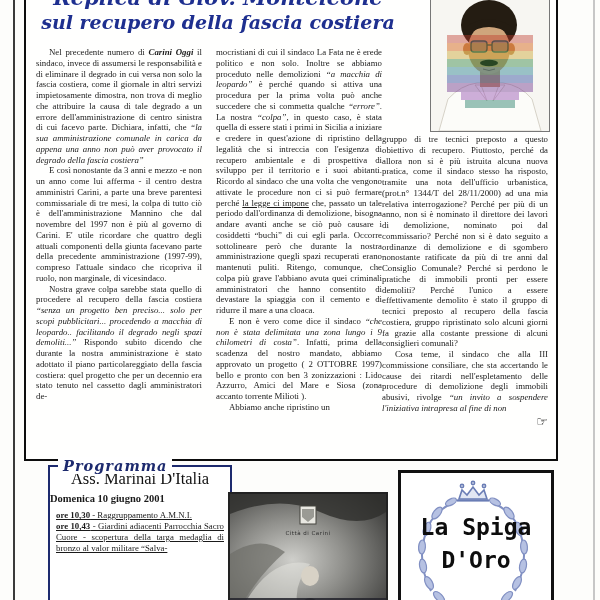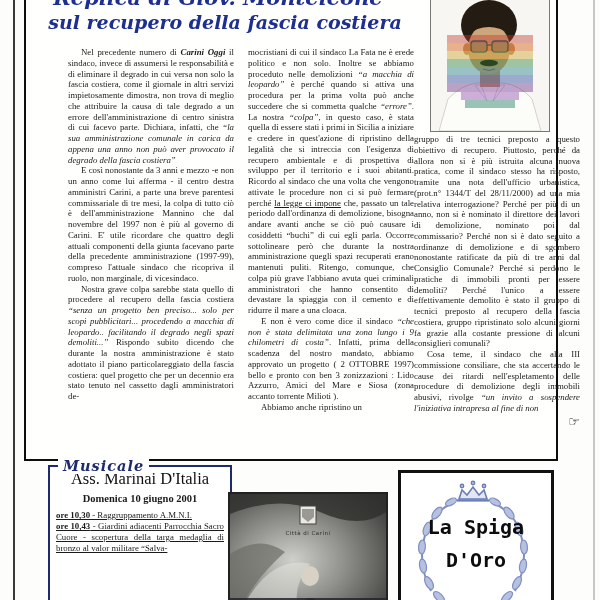--- a/index.html
+++ b/index.html
@@ -14,30 +14,30 @@
   .rule-right{left:593px;background:#c7c7c7;}
 
   
   .article-box{
     position:absolute;left:24px;top:-14px;width:530px;height:471px;
     border:2px solid #0d0d0d;background:#fffffe;
   }
   .article-title{position:absolute;left:6px;top:0;width:372px;text-align:center;
     color:#1e2f8f;font-style:italic;font-weight:bold;font-family:"DejaVu Serif",serif;}
   .title-l1{position:absolute;left:0;top:-1px;width:100%;font-size:21px;line-height:22px;white-space:nowrap;}
-  .title-l2{position:absolute;left:7px;top:23px;width:100%;font-size:19px;line-height:22px;white-space:nowrap;}
+  .title-l2{position:absolute;left:0;top:23px;width:100%;font-size:19px;line-height:22px;white-space:nowrap;}
 
   .portrait{
     position:absolute;left:404px;top:8px;width:118px;height:134px;
     border:1px solid #777;background:#f7f6f2;overflow:hidden;
   }
 
   .col{
     position:absolute;width:166px;overflow:hidden;
-    font-size:8.8px;line-height:10.75px;text-align:justify;margin-left:32px;
+    font-size:8.8px;line-height:10.75px;text-align:justify;
   }
   .col p{margin:0;}
   .col p.indent{text-indent:13px;}
   .col-1{left:10px;top:59px;height:404px;}
   .col-2{left:190px;top:59px;height:404px;}
   .col-3{left:356px;top:146px;height:317px;}
   .seg-i{font-style:italic;}
   .seg-bi{font-style:italic;font-weight:bold;}
   .seg-u{text-decoration:underline;}
   .pointer{display:block;text-align:right;font-size:13px;line-height:13px;margin-top:1px;color:#111;}
@@ -46,21 +46,21 @@
   .programma-box{
     position:absolute;left:48px;top:465px;width:180px;height:160px;
     border:2px solid #1d2a6e;background:#fff;
   }
   .programma-title{
     position:absolute;left:8px;top:-10px;background:#fff;padding:0 5px;
     color:#1d2a6e;font-family:"DejaVu Serif",serif;font-style:italic;font-weight:bold;
     font-size:14.5px;letter-spacing:1px;white-space:nowrap;
   }
   .programma-heading{margin-top:3px;text-align:center;font-size:16.5px;line-height:18px;color:#111;}
-  .programma-date{margin-top:5px;text-align:center;font-weight:bold;font-size:10.5px;}
+  .programma-date{margin-top:5px;font-weight:bold;font-size:10.5px;}
   .programma-items{margin:6px 6px 0 6px;font-size:8.8px;line-height:10.9px;text-align:justify;}
   .programma-items p{margin:0;text-decoration:underline;}
   .prog-time{font-weight:bold;}
 
   
   .poster{
     position:absolute;left:228px;top:492px;width:156px;height:120px;
     border:2px solid #222;overflow:hidden;background:#4d4d4d;
   }
   .poster-caption{
@@ -70,21 +70,21 @@
   }
 
   
   .spiga-box{
     position:absolute;left:398px;top:470px;width:150px;height:155px;
     border:3px solid #111;background:#fff;overflow:hidden;
   }
   .spiga-text{
     position:absolute;left:0;top:38px;width:100%;text-align:center;
     font-family:"DejaVu Sans Mono","Liberation Mono",monospace;
-    font-size:20px;line-height:33px;font-weight:bold;color:#0d0d0d;
+    font-size:23px;line-height:33px;font-weight:bold;color:#0d0d0d;
   }
   .spiga-text div{white-space:nowrap;}
 </style>
 </head>
 <body>
 
 <div class="page-rule rule-left"></div>
 <div class="page-rule rule-right"></div>
 
 <div class="article-box">
@@ -146,21 +146,21 @@
   <div class="col col-3">
     <div>
         <p><span class="seg-n">gruppo di tre tecnici preposto a questo obiettivo di recupero. Piuttosto, perché da allora non si è più istruita alcuna nuova pratica, come il sindaco stesso ha risposto, tramite una nota dell'ufficio urbanistica, (prot.n° 1344/T del 28/11/2000) ad una mia relativa interrogazione? Perché per più di un anno, non si è nominato il direttore dei lavori di demolizione, nominato poi dal commissario? Perché non si è dato seguito a ordinanze di demolizione e di sgombero nonostante ratificate da più di tre anni dal Consiglio Comunale? Perché si perdono le pratiche di immobili pronti per essere demoliti? Perché l'unico a essere effettivamente demolito è stato il gruppo di tecnici preposto al recupero della fascia costiera,  gruppo ripristinato solo alcuni giorni fa grazie alla costante pressione di alcuni consiglieri comunali?</span></p>
         <p class="indent"><span class="seg-n">Cosa teme, il sindaco che alla III commissione consiliare, che sta accertando le cause dei ritardi nell'espletamento delle procedure di demolizione degli immobili abusivi, rivolge </span><span class="seg-i">“un invito a sospendere l'iniziativa intrapresa al fine di non</span></p>
       </div>
     <span class="pointer">☞</span>
   </div>
 </div>
 
 <div class="programma-box">
-  <div class="programma-title">Musicale</div>
+  <div class="programma-title">Programma</div>
   <div class="programma-heading">Ass. Marinai D'Italia</div>
   <div class="programma-date">Domenica 10 giugno 2001</div>
   <div class="programma-items">
       <p><span class="prog-time">ore 10,30</span> - Raggruppamento A.M.N.I.</p>
       <p><span class="prog-time">ore 10,43</span> - Giardini adiacenti Parrocchia Sacro Cuore - scopertura della targa medaglia di bronzo al valor militare “Salva-</p>
     </div>
 </div>
 
 <div class="poster">
   <svg width="156" height="120" viewBox="0 0 156 120">

